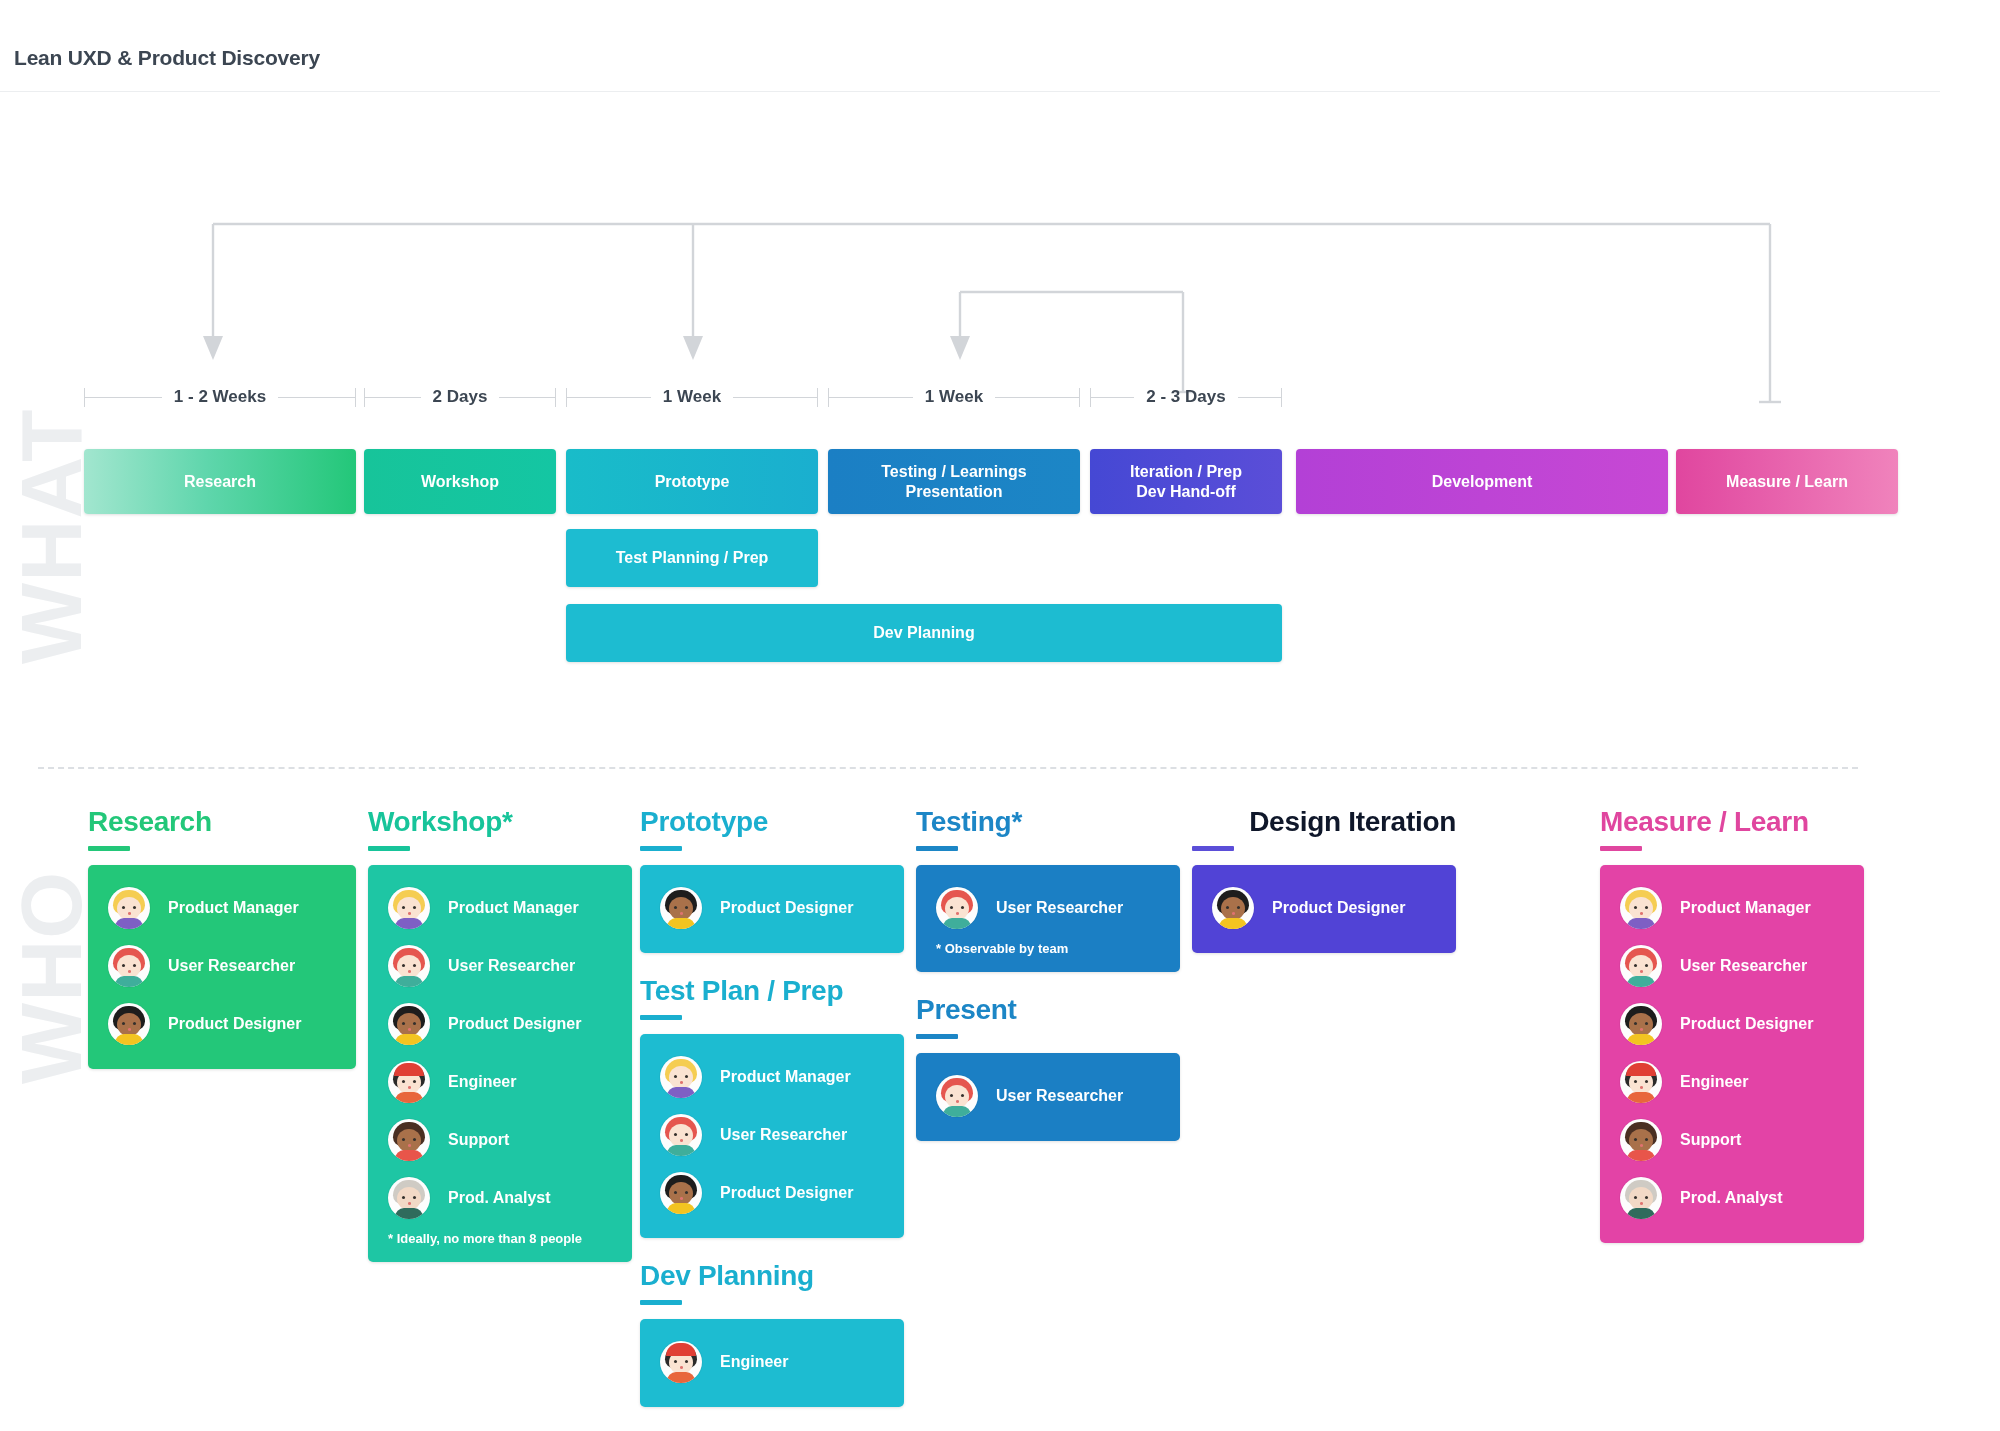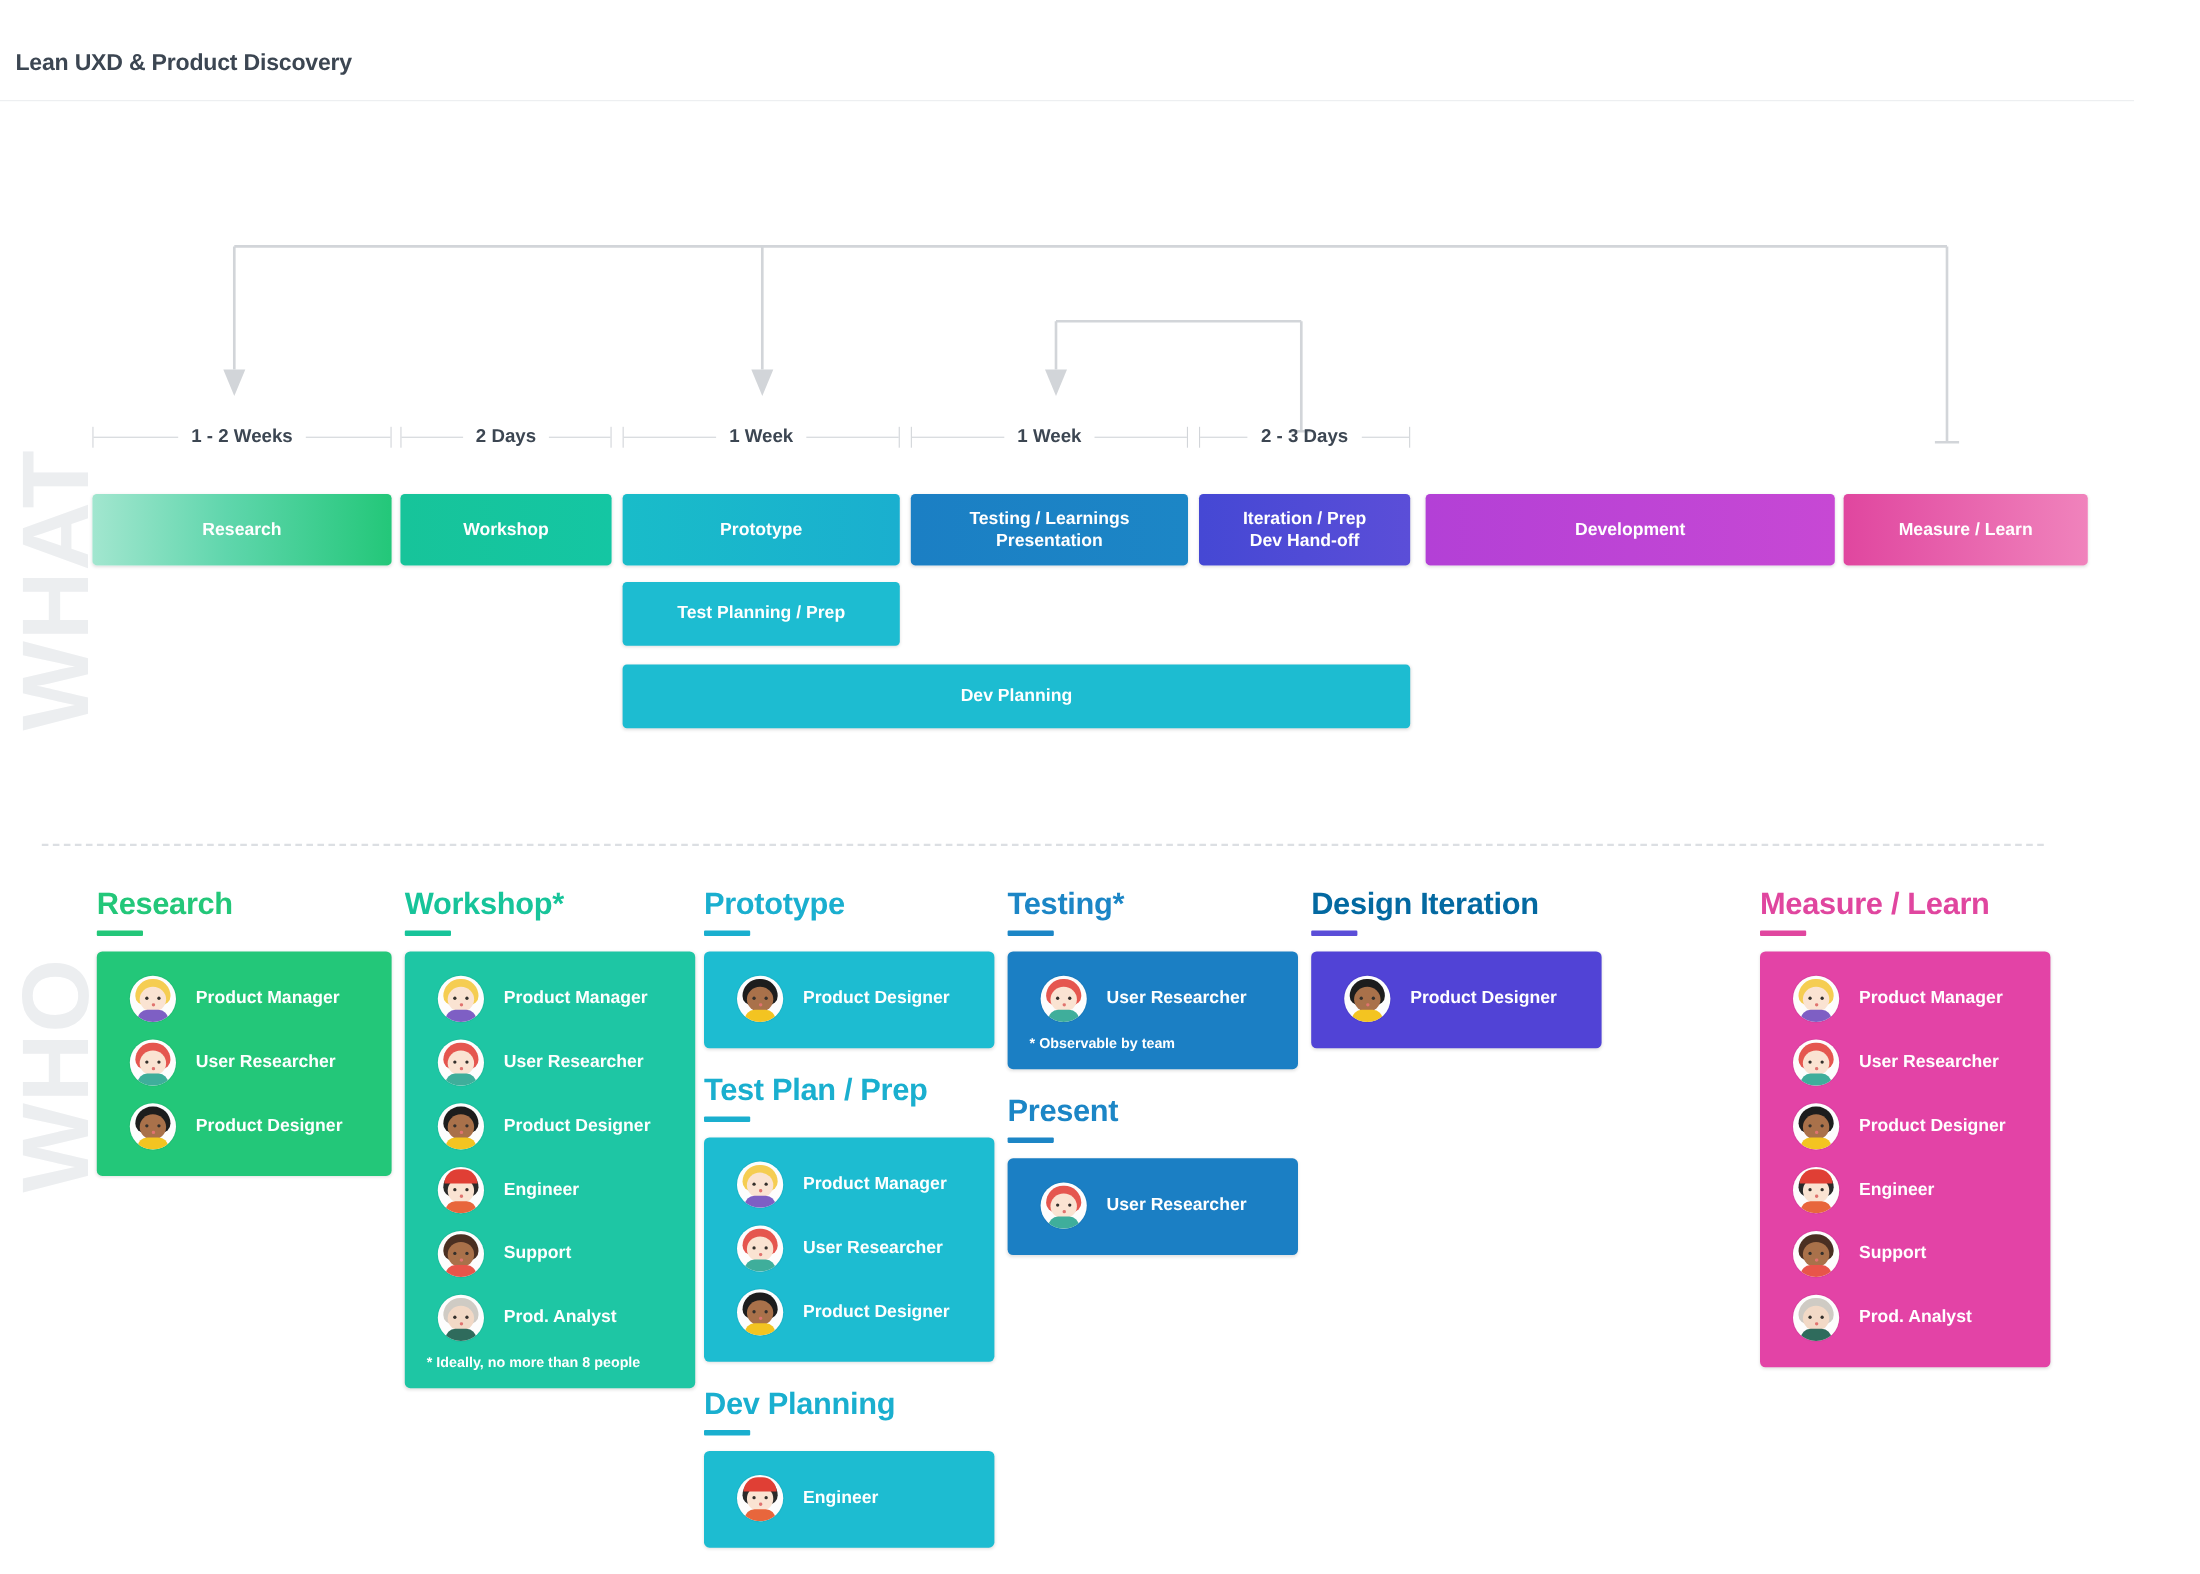--- a/index.html
+++ b/index.html
@@ -78,21 +78,21 @@
     font-size: 28px; font-weight: bold; letter-spacing: -0.3px;
     white-space: nowrap;
   }
   .grp-rule { width: 42px; height: 5px; margin-top: 8px; border-radius: 1px; }
 
   .card {
     margin-top: 14px; border-radius: 5px; padding: 14px 0 16px 0;
     box-shadow: 0 1px 3px rgba(0,0,0,0.12);
   }
   .person {
-    display: flex; align-items: center; height: 58px; padding-left: 30px;
+    display: flex; align-items: center; height: 58px; padding-left: 20px;
   }
   .person .label {
     margin-left: 18px; color: #ffffff;
     font-size: 16px; font-weight: bold; white-space: nowrap;
   }
   .note {
     color: #ffffff; font-size: 13px; font-weight: bold;
     padding: 4px 0 0 20px; white-space: nowrap;
   }
 
@@ -445,21 +445,21 @@
               <div class="av-eye l"></div>
               <div class="av-eye r"></div>
               <div class="av-mouth"></div>
               <div class="av-body" style="background:#3fae9b"></div>
             </div>
             <span class="label">User Researcher</span>
           </div>
         </div>
       </div>
       <div class="col" style="left: 1192px; width: 264px;">
-        <div class="grp-title" style="color: #0369a1;">Design Iteration</div>
+        <div class="grp-title" style="color: #0f172a; text-align: right;">Design Iteration</div>
         <div class="grp-rule" style="background: rgb(91, 78, 216);"></div>
         <div class="card" style="background: rgb(81, 67, 214); width: 264px;">
           <div class="person">
             <div class="avatar">
               <div class="av-hair" style="background:#1d1d1d"></div>
               <div class="av-face" style="background:#a9714a"></div>
               <div class="av-eye l"></div>
               <div class="av-eye r"></div>
               <div class="av-mouth"></div>
               <div class="av-body" style="background:#f3c421"></div>

